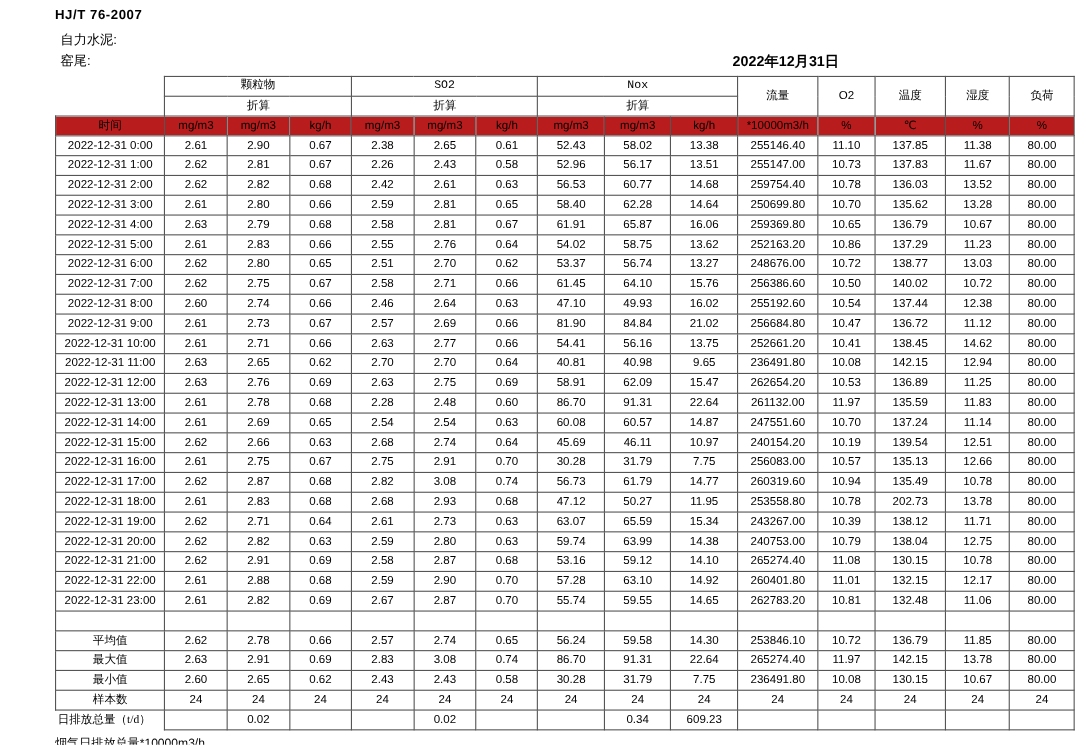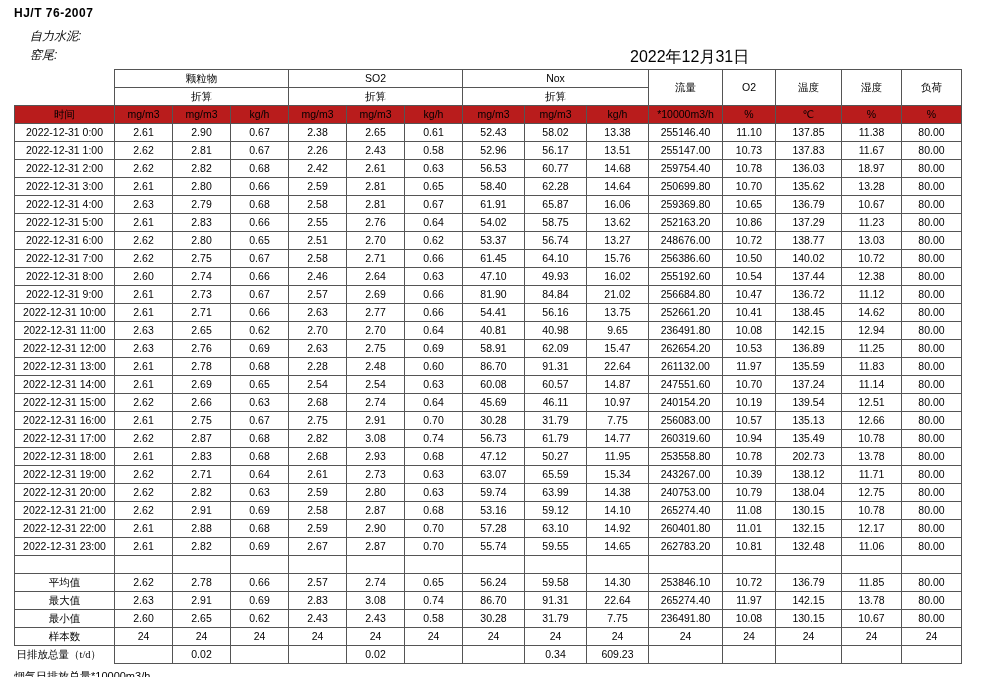--- a/index.html
+++ b/index.html
@@ -5,48 +5,48 @@
   html,body{margin:0;padding:0;}
   body{
     width:987px;height:677px;
     background:#ffffff;
     font-family:"Liberation Sans","DejaVu Sans",sans-serif;
     color:#000;
     font-size:11px;
     position:relative;
     overflow:hidden;
   }
-  .doc{padding:6px 10px 0 14px;position:relative;height:100%;box-sizing:border-box;}
+  .doc{padding:6px 10px 0 14px;position:relative;height:100%;box-sizing:border-box;margin-left:36px;}
   .std-no{font-weight:bold;font-size:12px;letter-spacing:0.5px;}
   .main-title{
     text-align:center;font-weight:bold;font-size:14px;
     margin-top:-14px;
   }
   .meta{margin-top:8px;font-size:12px;}
   .meta-line{margin-bottom:3px;position:relative;height:16px;}
-  .meta-label{position:absolute;left:16px;font-style:italic;}
-  .meta-date{position:absolute;left:616px;font-size:16px;}
+  .meta-label{position:absolute;left:5px;}
+  .meta-date{position:absolute;left:616px;font-size:13px;font-weight:bold;}
 
   table.rpt{
     border-collapse:collapse;
     table-layout:fixed;
     margin-top:6px;
     font-size:10.5px;
   }
   table.rpt td, table.rpt th{
     border:1px solid #555;
     text-align:center;
     padding:0;
     height:17px;
     line-height:17px;
     font-weight:normal;
     white-space:nowrap;
     overflow:hidden;
   }
-  .grp-head{height:18px;line-height:18px;}
+  .grp-head{height:18px;line-height:18px;font-family:Liberation Mono, monospace;}
   .hdr-unit{background:#b91c1c;}
   td.label-cell{text-align:center;}
   .empty-row td{height:17px;}
   .nb{border:none !important;}
   .footer{
     margin-top:4px;font-size:11px;line-height:16px;
   }
 </style>
 </head>
 <body>
@@ -168,21 +168,21 @@
           <td>0.68</td>
           <td>2.42</td>
           <td>2.61</td>
           <td>0.63</td>
           <td>56.53</td>
           <td>60.77</td>
           <td>14.68</td>
           <td>259754.40</td>
           <td>10.78</td>
           <td>136.03</td>
-          <td>18.97</td>
+          <td>13.52</td>
           <td>80.00</td>
         </tr>
         <tr>
           <td>2022-12-31 3:00</td>
           <td>2.61</td>
           <td>2.80</td>
           <td>0.66</td>
           <td>2.59</td>
           <td>2.81</td>
           <td>0.65</td>

